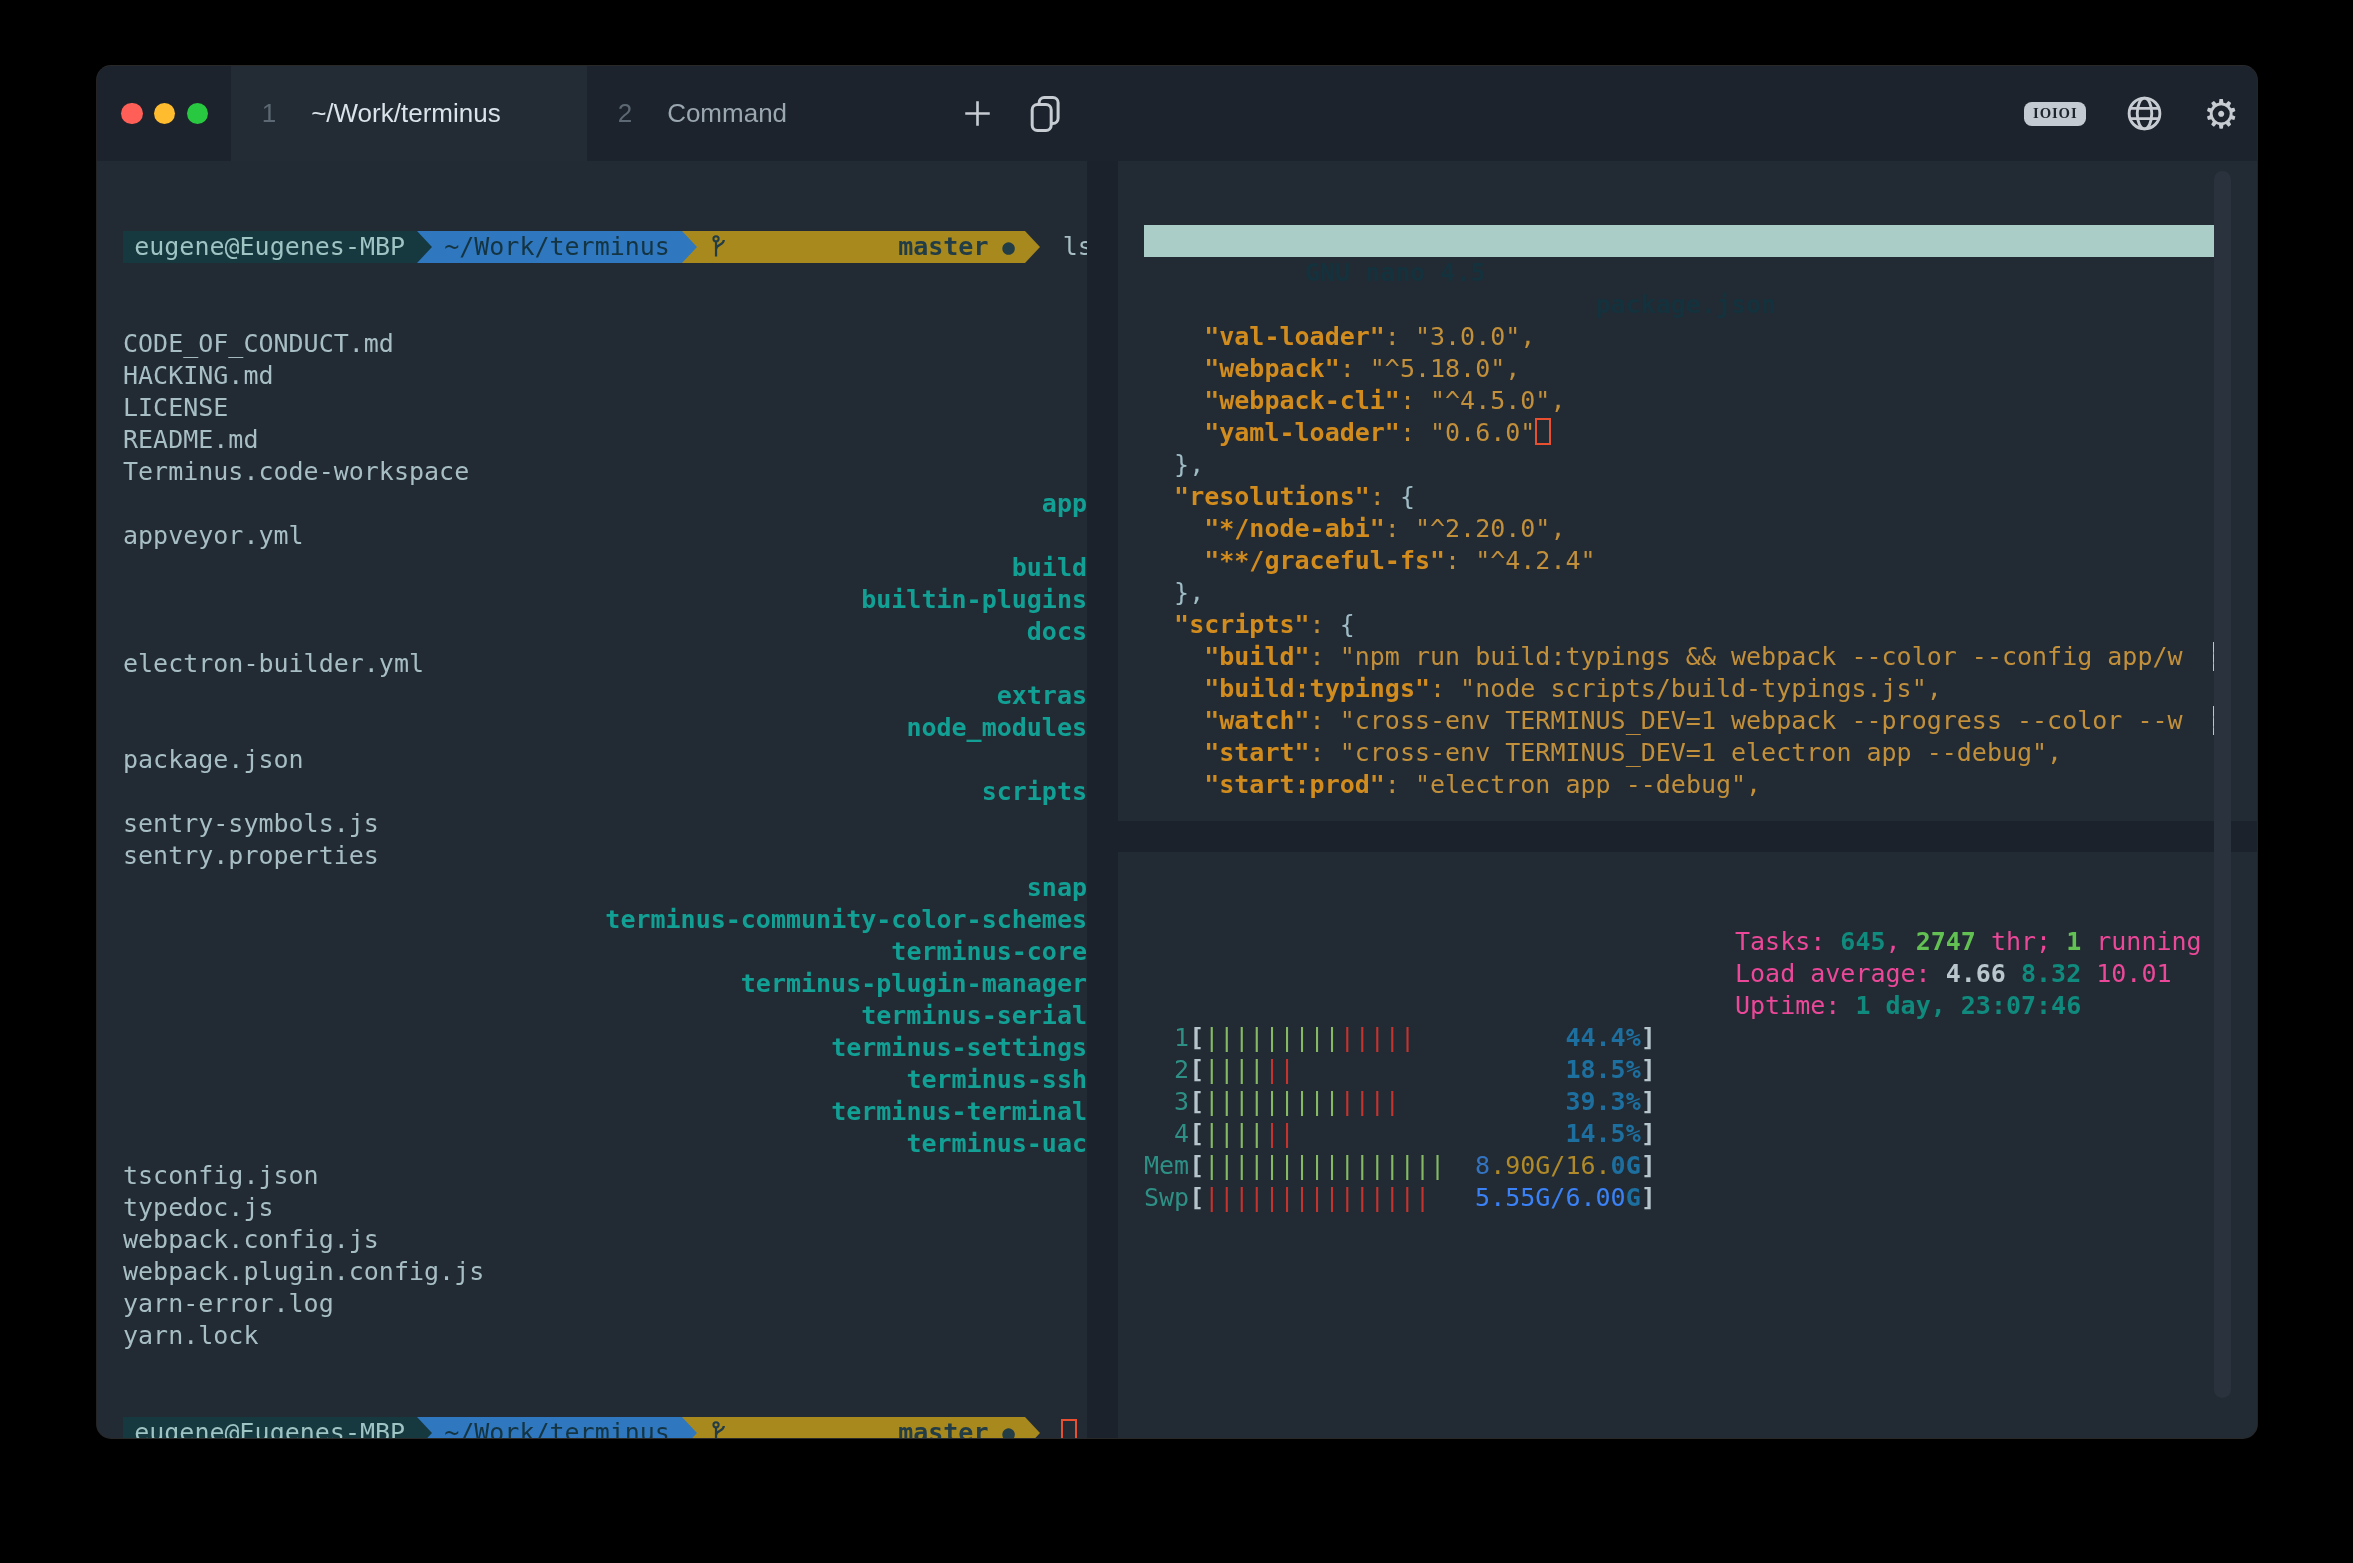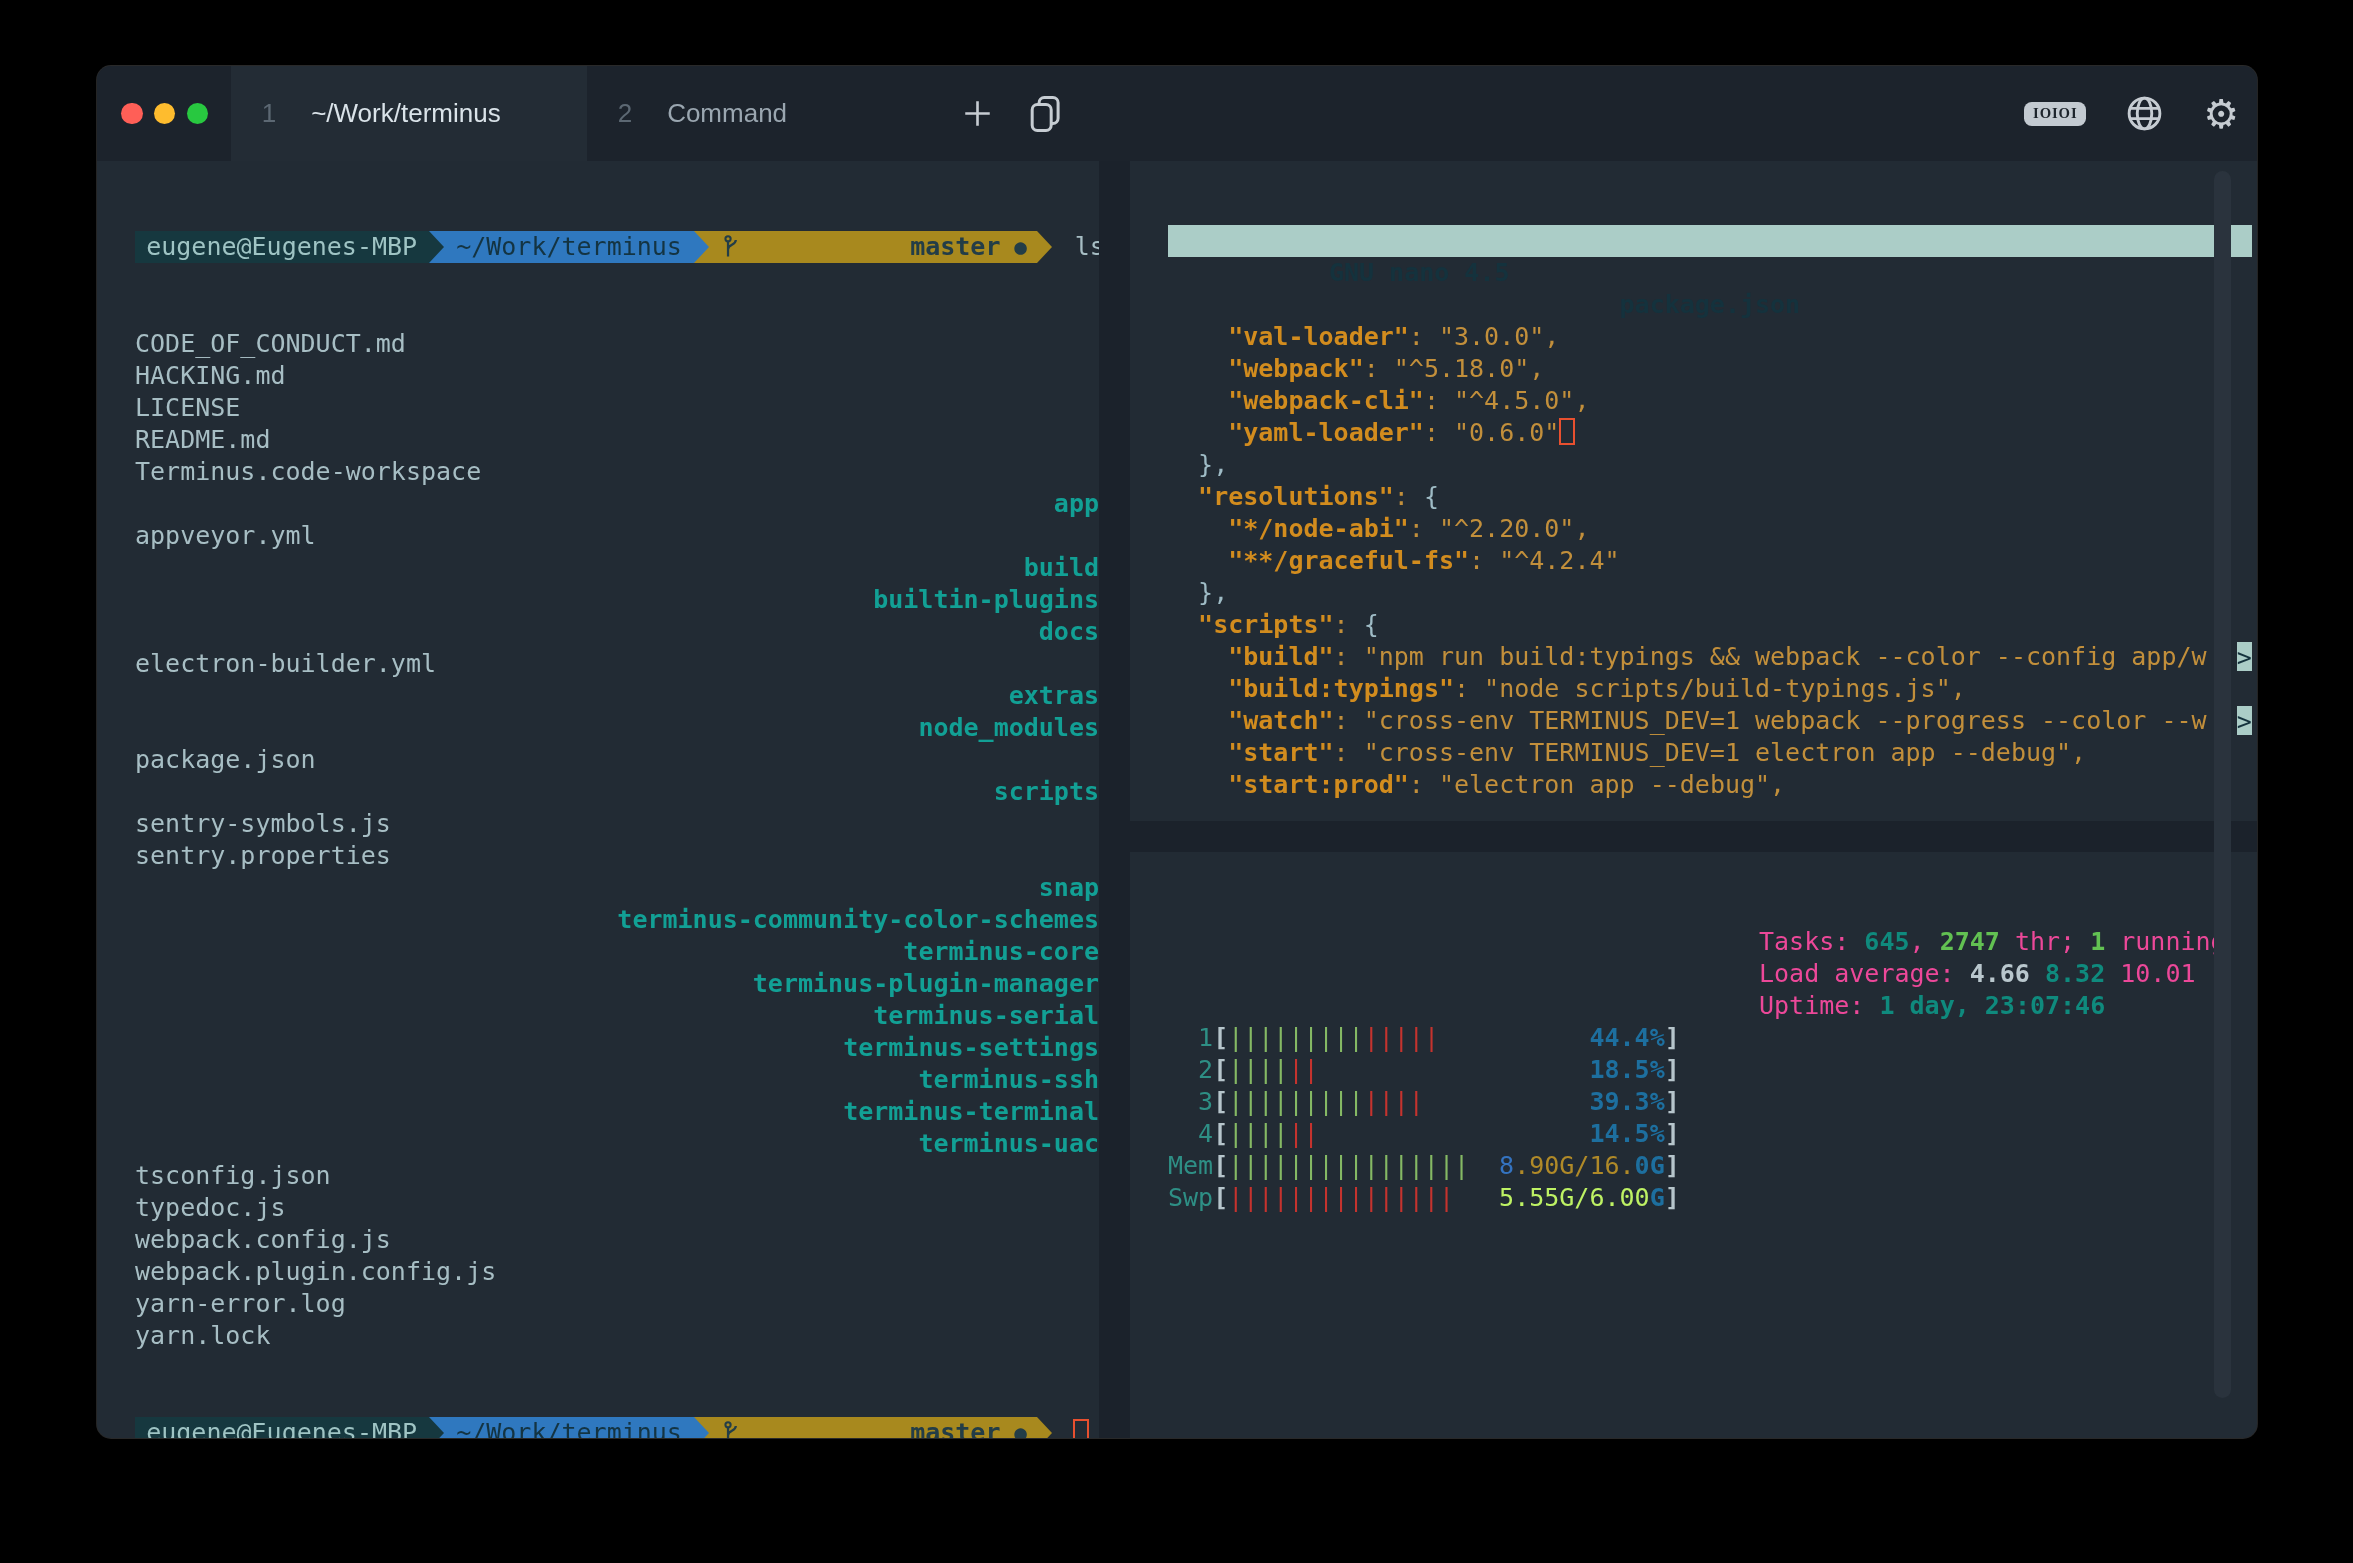--- a/index.html
+++ b/index.html
@@ -16,21 +16,21 @@
   .tab-num{color:#5c6873;}
   .tab.active .tab-title{color:#dae3e9;}
   .tab .tab-title{color:#9aa6b0;}
   .tb-btn{display:flex;align-items:center;justify-content:center;width:45px;color:#c6ccd2;}
   .tb-right{margin-left:auto;display:flex;align-items:center;gap:38px;padding-right:18px;}
   .serial-badge{background:#c3cad1;color:#1d242c;border-radius:7.8px;padding:3.5px 8.6px;
     font-size:14.7px;font-weight:bold;letter-spacing:0.9px;font-family:"Liberation Serif",serif;}
   .gear{font-size:40px;color:#c6ccd2;line-height:1;}
   
   .content{position:absolute;top:95px;left:0;right:0;bottom:0;display:flex;}
-  .term{font-family:"DejaVu Sans Mono",monospace;font-size:25px;line-height:32px;color:#a7bec4;white-space:pre;margin-left:12px;}
+  .term{font-family:"DejaVu Sans Mono",monospace;font-size:25px;line-height:32px;color:#a7bec4;white-space:pre;}
   .pane-left{width:964px;padding:5.2px 0 0 26px;overflow:hidden;}
   .div-v{width:31px;background:#1b222b;}
   .right-col{flex:1;display:flex;flex-direction:column;position:relative;overflow:hidden;}
   .pane-nano{height:660px;padding-left:26px;position:relative;overflow:hidden;}
   .div-h{height:31px;background:#1b222b;}
   .pane-htop{flex:1;padding:10.4px 0 0 26px;position:relative;overflow:hidden;}
   .scroll-strip{position:absolute;right:26px;top:10.4px;height:1227px;width:17.3px;background:#2a333d;border-radius:8.6px;}
   
   .f-dir{color:#12a095;font-weight:bold;text-align:right;}
   
@@ -62,21 +62,21 @@
   .meters{position:relative;}
   .m-label{display:inline-block;width:3ch;text-align:right;color:#2e8f85;}
   .m-brk{color:#b6c5cb;font-weight:bold;}
   .m-inner{display:inline-block;width:29ch;position:relative;vertical-align:top;}
   .m-val{position:absolute;right:0;top:0;}
   .bar-g{color:#85b964;}
   .bar-r{color:#c5332e;}
   .c-bblue{color:#1d6f9f;font-weight:bold;}
   .c-blue{color:#3473c0;}
   .c-gold{color:#b08a28;}
-  .c-red{color:#bef264;}
+  .c-red{color:#3b82f6;}
   .c-teal{color:#ec4899;}
   .c-bteal{color:#0f8a7d;font-weight:bold;}
   .c-bgreen{color:#62c152;font-weight:bold;}
   .c-bgray{color:#b9c7cd;font-weight:bold;}
   .summary{position:absolute;left:591px;top:0;}
   .ptable{margin-top:5.2px;width:72ch;}
   .phead{background:#5b9c5c;color:#1d3c33;width:72ch;}
   .phead .sortcell{background:#2f8277;}
   svg{display:block;}
 </style>

